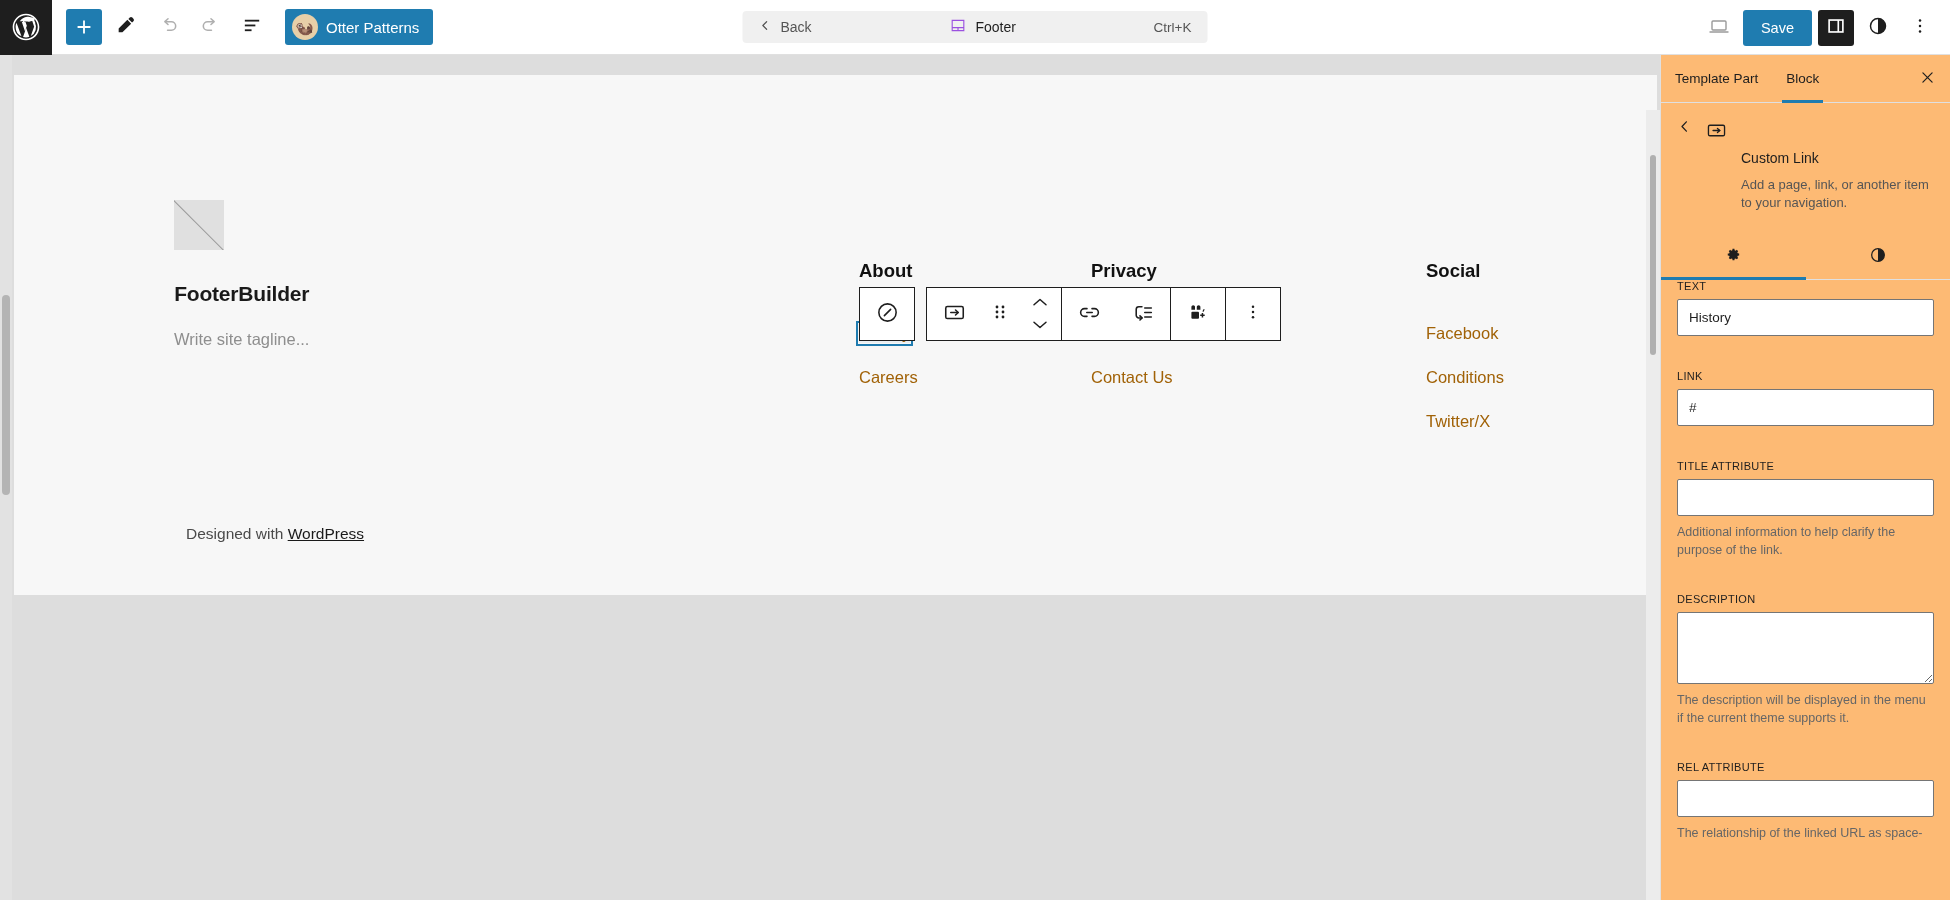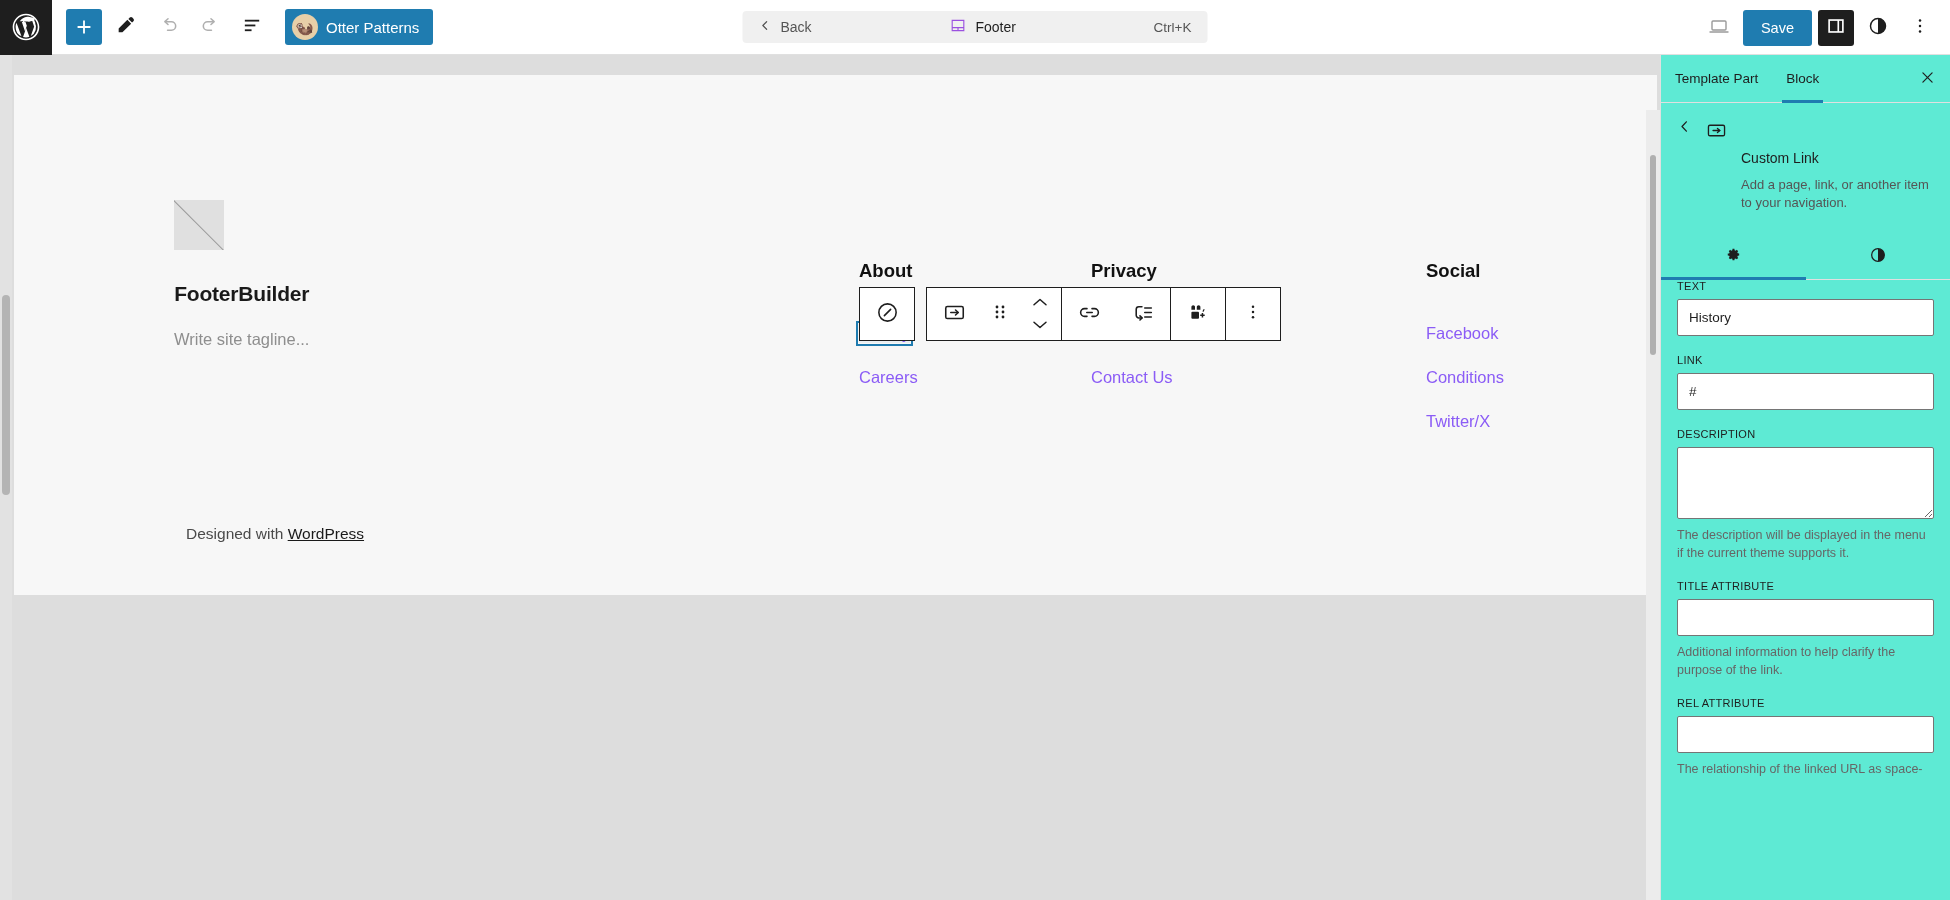--- a/index.html
+++ b/index.html
@@ -115,21 +115,21 @@
   
   .link-col { position: absolute; top: 185px; }
   .link-col.about   { left: 845px; }
   .link-col.privacy { left: 1077px; }
   .link-col.social  { left: 1412px; }
   .col-head {
     font-size: 18.5px; font-weight: 700; color: #111;
     margin-bottom: 42px; white-space: nowrap;
   }
   .col-link {
-    font-size: 16.5px; color: #8b5cf6; margin-bottom: 25px;
+    font-size: 16.5px; color: #a16207; margin-bottom: 25px;
     white-space: nowrap; display: inline-block;
   }
   .col-link.selected {
     outline: 2px solid #1f7cb0; outline-offset: 1px;
     background: rgba(31,124,176,.06);
   }
 
   
   .block-toolbar {
     position: absolute; left: 845px; top: 212px;
@@ -157,21 +157,21 @@
   .side-scroll {
     position: absolute; right: 290px; top: 55px;
     width: 14px; height: 845px; background: #ececec;
   }
   .side-scroll .thumb {
     position: absolute; left: 4px; top: 45px; width: 6px; height: 200px;
     background: #b0b0b0; border-radius: 3px;
   }
   .sidebar {
     position: absolute; right: 0; top: 55px;
-    width: 290px; height: 845px; background: #5eead4;
+    width: 290px; height: 845px; background: #fdba74;
     border-left: 1px solid #e0e0e0;
     overflow: hidden;
   }
   .side-tabs {
     display: flex; align-items: center; height: 48px;
     border-bottom: 1px solid #e0e0e0; position: relative;
   }
   .side-tab {
     font-size: 13.5px; color: #1e1e1e; padding: 0 14px;
     height: 48px; display: flex; align-items: center; cursor: pointer;
@@ -205,21 +205,21 @@
     content: ""; position: absolute; left: 0; right: 0; bottom: -1px;
     height: 2.5px; background: #1f7cb0;
   }
 
   .panel-head {
     display: flex; align-items: center; justify-content: space-between;
     padding: 16px 16px 14px 16px; cursor: pointer;
   }
   .panel-head .t { font-size: 13.5px; color: #1e1e1e; }
 
-  .field { padding: 0 16px 18px 16px; }
+  .field { padding: 0 16px 18px 16px; margin-bottom: 16px; }
   .field-label {
     font-size: 11px; letter-spacing: .3px; color: #1e1e1e;
     text-transform: uppercase; margin-bottom: 7px; font-weight: 400;
   }
   .field-input {
     width: 100%; height: 37px; border: 1px solid #757575;
     border-radius: 2px; font-size: 13.5px; padding: 0 11px;
     color: #1e1e1e; font-family: inherit; background: #fff;
   }
   .field-textarea {
@@ -542,29 +542,29 @@
     <div class="field-label">TEXT</div>
     <input class="field-input" value="History" style="">
   </div>
 
   <div class="field">
     <div class="field-label">LINK</div>
     <input class="field-input" value="#" style="">
   </div>
 
   <div class="field">
+    <div class="field-label">TITLE ATTRIBUTE</div>
+    <input class="field-input" value="" style="">
+    <div class="field-help">Additional information to help clarify the purpose of the link.</div>
+  </div>
+
+  <div class="field">
     <div class="field-label">DESCRIPTION</div>
     <textarea class="field-textarea" style=""></textarea>
     <div class="field-help">The description will be displayed in the menu if the current theme supports it.</div>
-  </div>
-
-  <div class="field">
-    <div class="field-label">TITLE ATTRIBUTE</div>
-    <input class="field-input" value="" style="">
-    <div class="field-help">Additional information to help clarify the purpose of the link.</div>
   </div>
 
   <div class="field">
     <div class="field-label">REL ATTRIBUTE</div>
     <input class="field-input" value="" style="">
     <div class="field-help">The relationship of the linked URL as space-</div>
   </div>
 </div>
 
 </body></html>

